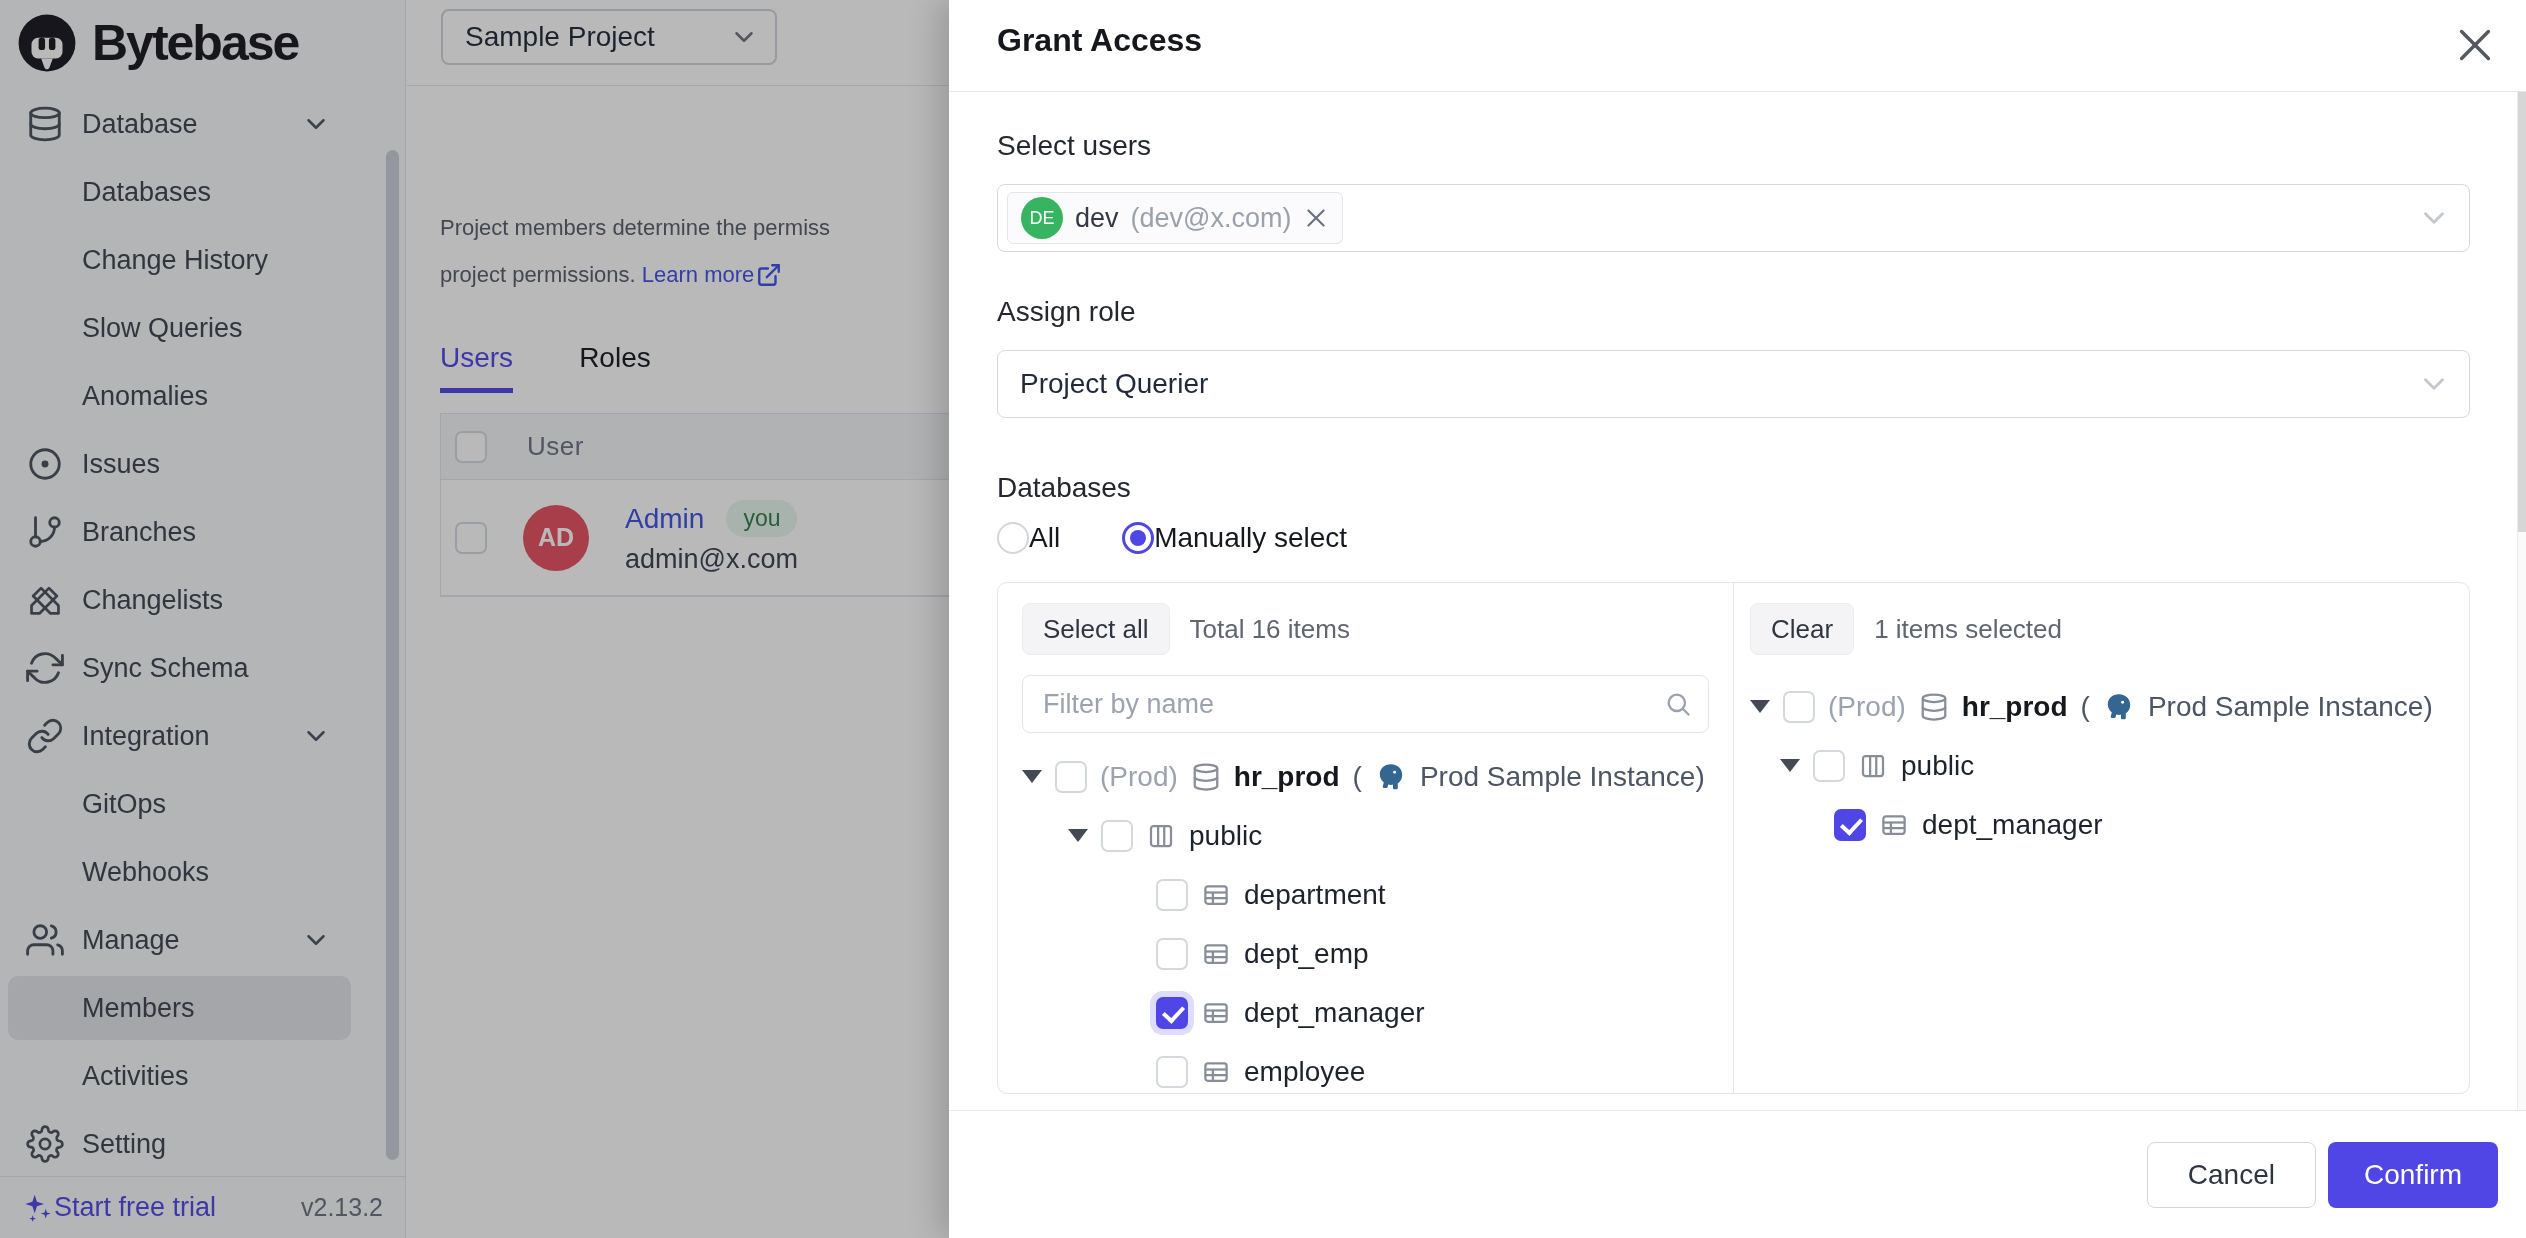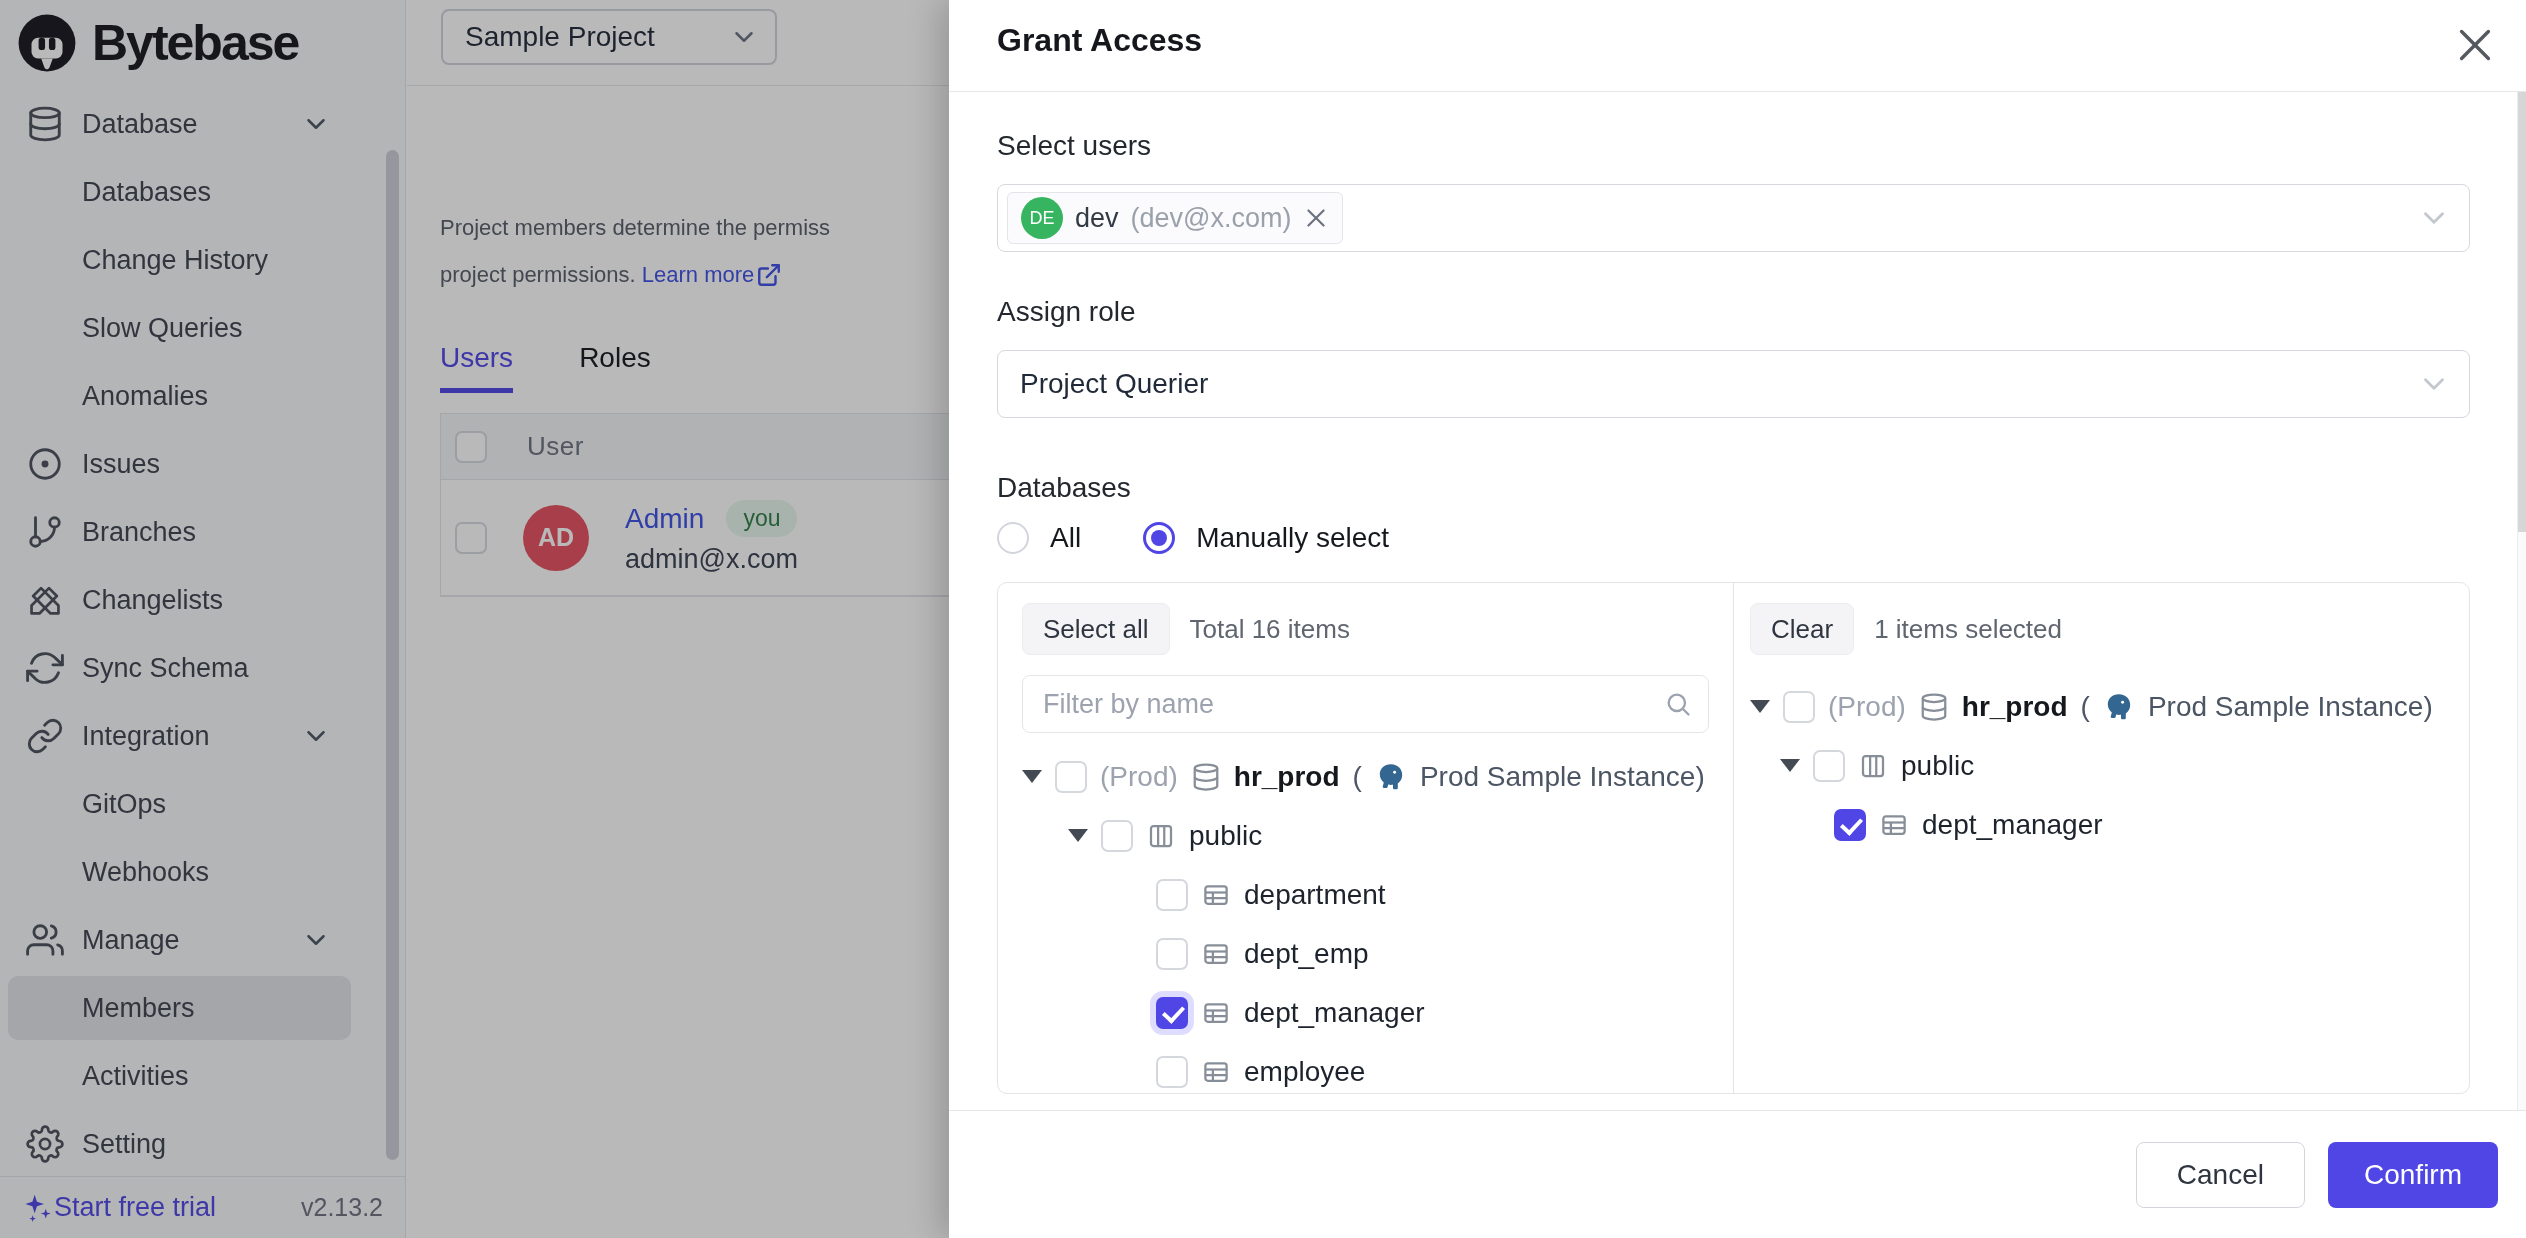--- a/index.html
+++ b/index.html
@@ -75,21 +75,21 @@
   .users-box{padding:0 64px 0 9px}
   .role-box{padding:0 64px 0 22px;font-size:28px;color:#1f2937}
   .box-chev{position:absolute;right:18px;top:50%;transform:translateY(-50%);width:34px;height:34px;color:#c3c8cf}
   .chip{display:flex;align-items:center;gap:12px;height:52px;border:1px solid #e3e5e9;background:#fbfbfd;border-radius:6px;padding:0 13px}
   .chip-avatar{width:42px;height:42px;border-radius:50%;background:var(--avatar-green);color:#fff;font-weight:400;font-size:18px;
                display:flex;align-items:center;justify-content:center;flex:none}
   .chip-name{font-size:27px;color:#333a44}
   .chip-email{font-size:27px;color:#9aa1ab}
   .chip-x{width:26px;height:26px;color:#6b7280;cursor:pointer}
   .radios{margin-top:18px;display:flex;align-items:center;gap:62px;font-size:28px;color:#15181d}
-  .radio-item{display:flex;align-items:center;gap:21px;cursor:pointer}
+  .radio-item{display:flex;align-items:center;gap:0;cursor:pointer}
   .radio{width:32px;height:32px;border-radius:50%;border:2px solid #d2d6dc;background:#fff;flex:none}
   .radio.sel{border:3px solid var(--accent);position:relative}
   .radio.sel::after{content:"";position:absolute;inset:5px;background:var(--accent);border-radius:50%}
   .tree-wrap{margin-top:28px;height:512px;border:1px solid #e3e5e9;border-radius:10px;display:flex;overflow:hidden}
   .pane{padding:20px 24px}
   .pane.left{width:736px;border-right:1px solid #e3e5e9}
   .pane.right{flex:1;padding-left:16px}
   .pane-head{display:flex;align-items:center;gap:20px}
   .mini-btn{height:52px;padding:4px 20px;background:#f4f4f6;border:1px solid #ececf0;border-radius:8px;
             font-size:26px;color:#2f3540;display:flex;align-items:center;cursor:pointer}
@@ -103,21 +103,21 @@
   .trow{height:59px;display:flex;align-items:center;gap:13px;font-size:28px;color:#1d232c}
   .l1{padding-left:46px}.l2{padding-left:134px}
   .r1{padding-left:30px}.r2{padding-left:84px}
   .env{color:#9ca3af}
   .dbname{color:#15181d;font-weight:600}
   .tname{color:#1d232c}
   .paren,.inst{color:#4b5563}
   .ticon{width:30px;height:30px;color:#878e98;flex:none}
   .pg{width:32px;height:32px;flex:none}
   .m-footer{position:absolute;left:0;right:0;bottom:0;height:128px;border-top:1px solid #e5e7eb;background:#fff;
-            display:flex;align-items:center;justify-content:flex-end;gap:23px;padding-right:28px}
+            display:flex;align-items:center;justify-content:flex-end;gap:12px;padding-right:28px}
   .btn{height:66px;border-radius:8px;font-size:28px;display:flex;align-items:center;cursor:pointer}
   .btn-cancel{padding:0 40px;border:1px solid #d2d6dc;background:#fff;color:#2f3540}
   .btn-confirm{padding:0 36px;background:var(--accent);color:#fff}
   .m-scroll{position:absolute;top:92px;right:0;bottom:128px;width:9px;background:#fafafa;border-left:1px solid #ececec}
   .m-thumb{position:absolute;top:0;left:0;width:8px;height:440px;background:#d6d6d6}
 </style>
 </head>
 <body>
 
 <div class="stage">

